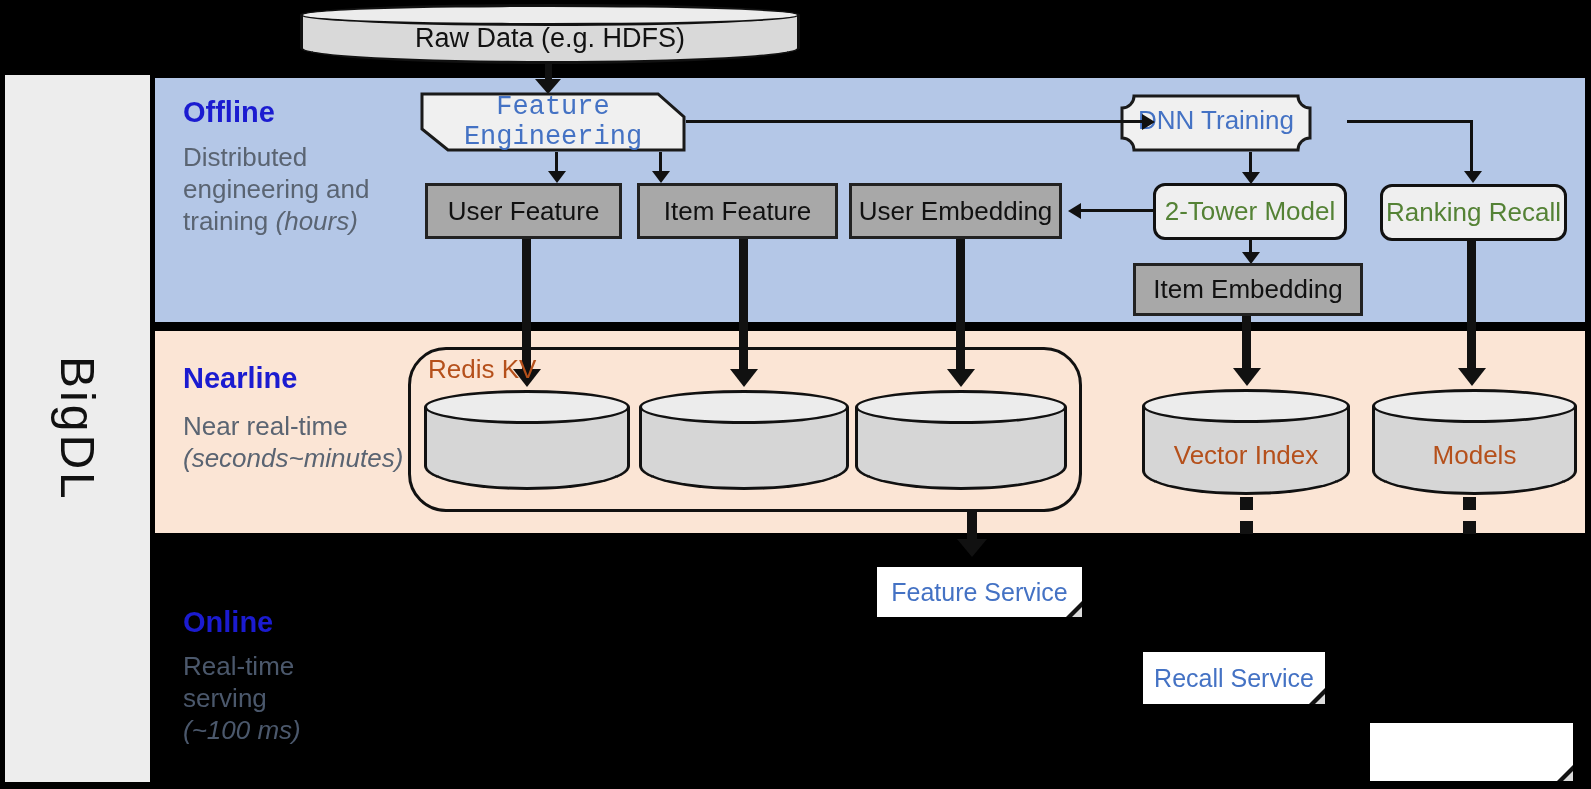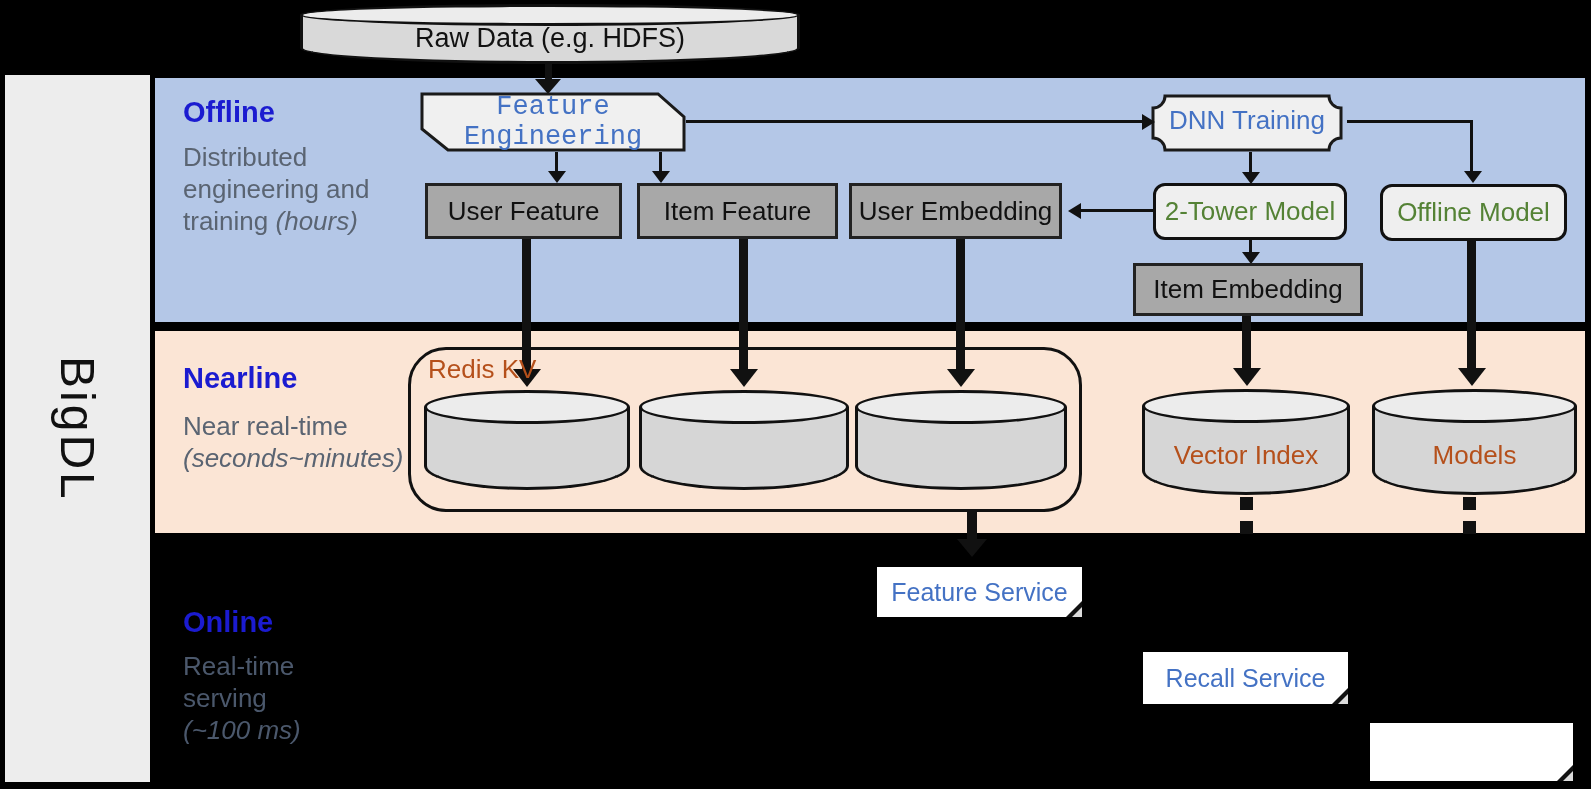--- a/index.html
+++ b/index.html
@@ -116,21 +116,21 @@
   <div class="ln" style="left:545px;top:64px;width:7px;height:16px;"></div>
   <div class="head down" style="left:535px;top:79px;border-left-width:13px;border-right-width:13px;border-top-width:15px;"></div>
 
   <div class="node" style="left:420px;top:92px;width:266px;height:60px;font-family:Liberation Mono, monospace;">
     <svg width="266" height="60" viewBox="0 0 266 60" style="position:absolute;left:0;top:0;">
       <path d="M2,2 L238,2 L264,25 L264,58 L28,58 L2,37 Z" fill="#f0f0f0" stroke="#1a1a1a" stroke-width="3"></path>
     </svg>
     <div class="shape-label blue-text">Feature Engineering</div>
   </div>
 
-  <div class="node" style="left:1151px;top:94px;width:192px;height:52px;">
+  <div class="node" style="left:1120px;top:94px;width:192px;height:52px;">
     <svg width="192" height="58" viewBox="0 0 192 58" style="position:absolute;left:0;top:0;">
       <path d="M14,2 L178,2 A12,12 0 0 0 190,14 L190,44 A12,12 0 0 0 178,56 L14,56 A12,12 0 0 0 2,44 L2,14 A12,12 0 0 0 14,2 Z" fill="#f0f0f0" stroke="#1a1a1a" stroke-width="3"></path>
     </svg>
     <div class="shape-label blue-text" style="font-size:26px;">DNN Training</div>
   </div>
 
   <div class="ln" style="left:555px;top:152px;width:3px;height:20px;"></div>
   <div class="head down" style="left:548px;top:171px;"></div>
 
   <div class="ln" style="left:659px;top:152px;width:3px;height:20px;"></div>
@@ -162,21 +162,21 @@
     <span>User Embedding</span>
   </div>
   <div class="node gray-node" style="left:1133px;top:263px;width:230px;height:53px;">
     <span>Item Embedding</span>
   </div>
 
   <div class="node round-node" style="left:1153px;top:183px;width:194px;height:57px;">
     <span class="green-text">2-Tower Model</span>
   </div>
   <div class="node round-node" style="left:1380px;top:184px;width:187px;height:57px;">
-    <span class="green-text">Offline Model</span>
+    <span class="green-text">Ranking Recall</span>
   </div>
 
   <div class="ln" style="left:522px;top:239px;width:9px;height:131px;"></div>
   <div class="head bighead down" style="left:513px;top:369px;"></div>
 
   <div class="ln" style="left:739px;top:239px;width:9px;height:131px;"></div>
   <div class="head bighead down" style="left:730px;top:369px;"></div>
 
   <div class="ln" style="left:956px;top:239px;width:9px;height:131px;"></div>
   <div class="head bighead down" style="left:947px;top:369px;"></div>
@@ -220,21 +220,21 @@
   <div class="dashv" style="left:1240px;top:497px;height:40px;"></div>
   <div class="dashv" style="left:1463px;top:497px;height:40px;"></div>
 
 
   <div class="svc" style="left:877px;top:567px;width:205px;height:50px;">
     <span>Feature Service</span>
     <div class="fold-outer"></div>
     <div class="fold-inner"></div>
   </div>
 
-  <div class="svc" style="left:1143px;top:652px;width:205px;height:52px;">
+  <div class="svc" style="left:1143px;top:652px;width:182px;height:52px;">
     <span>Recall Service</span>
     <div class="fold-outer"></div>
     <div class="fold-inner"></div>
   </div>
 
   <div class="svc" style="left:1370px;top:723px;width:203px;height:58px;">
     <div class="fold-outer"></div>
     <div class="fold-inner"></div>
   </div>
 

